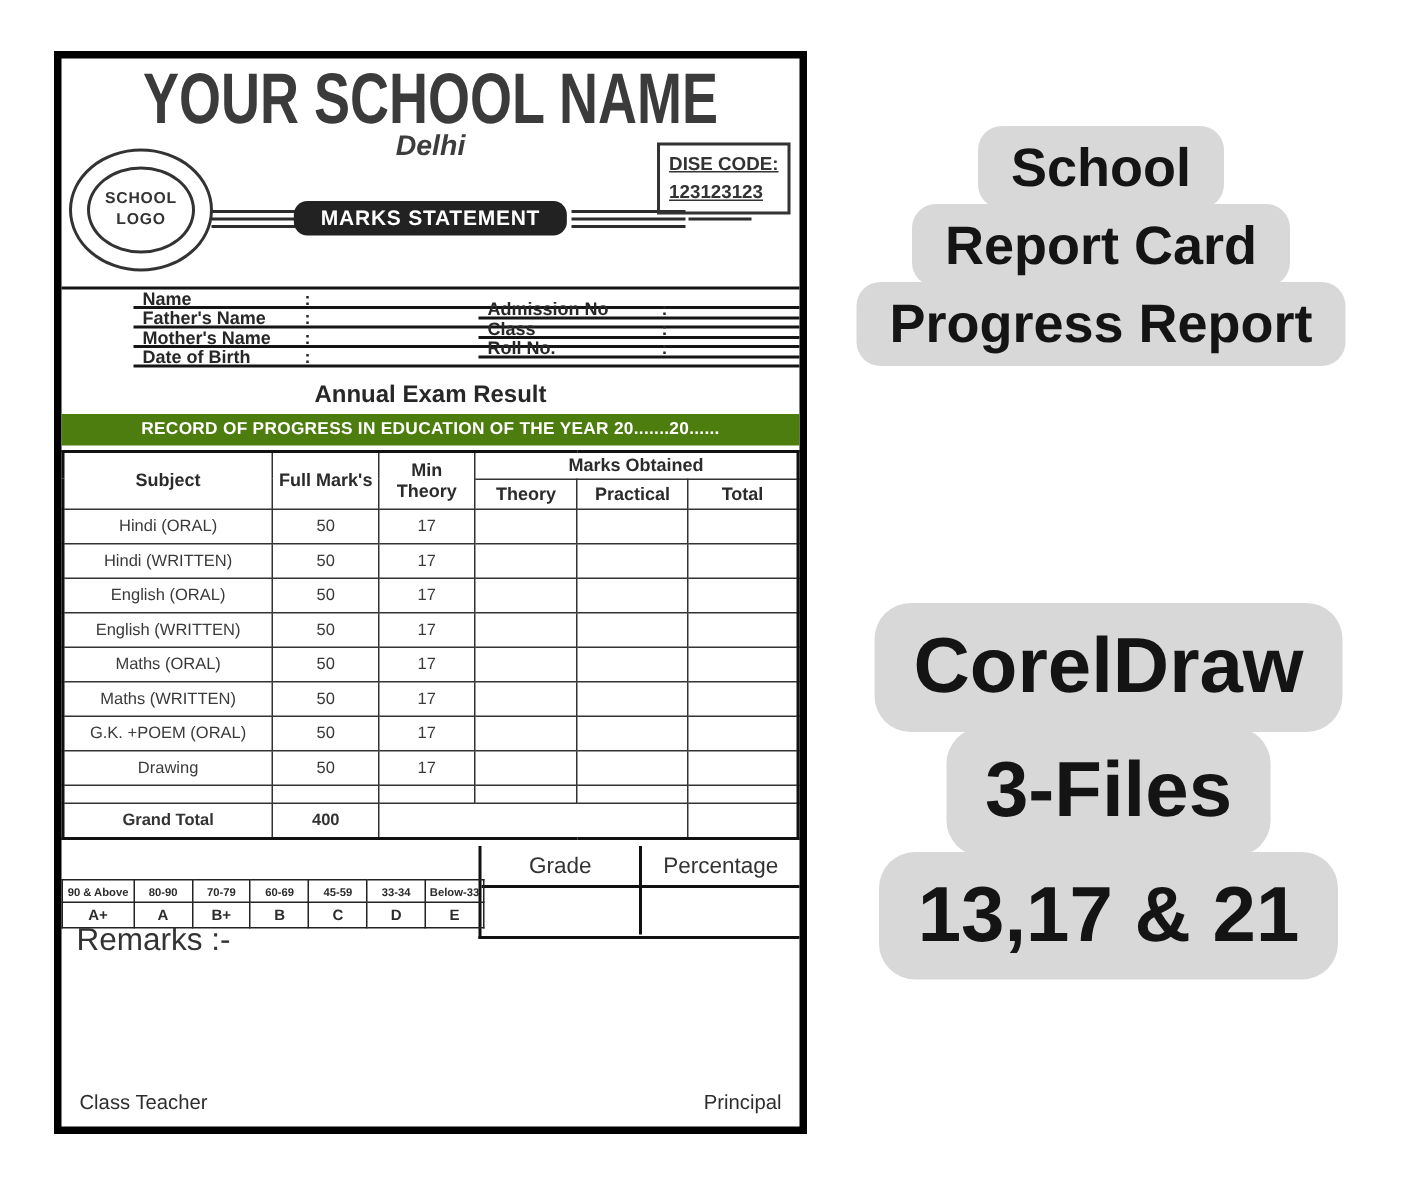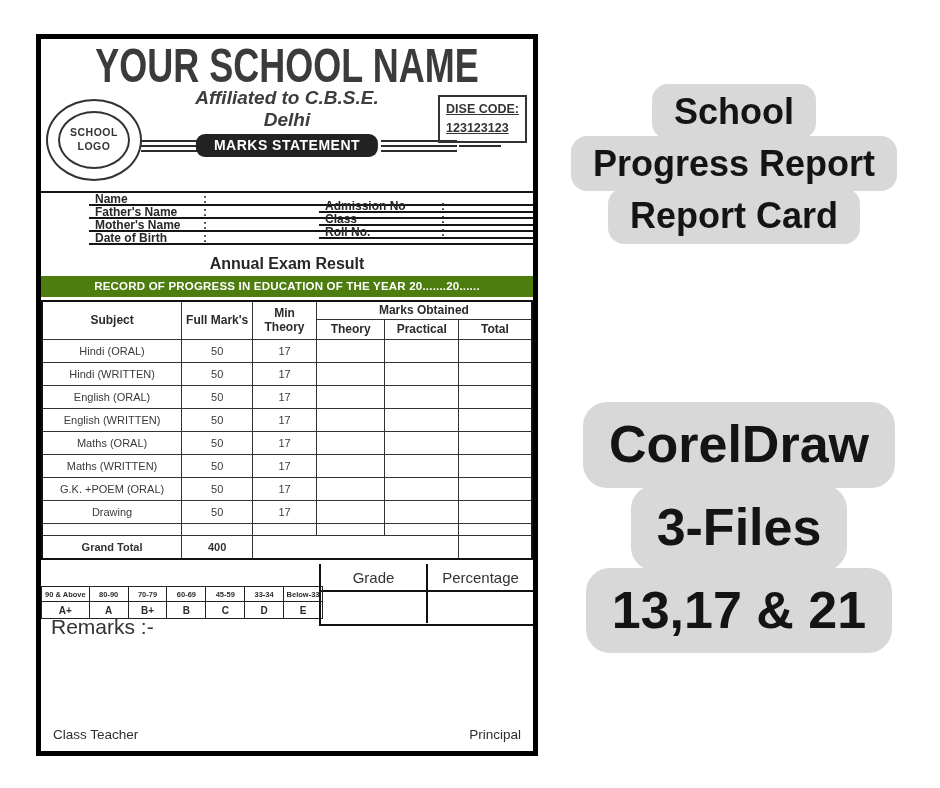--- a/index.html
+++ b/index.html
@@ -91,21 +91,20 @@
   .sticker-top .bg { font-size: 36px; line-height: 1.2; padding: 6px 22px; border-radius: 16px; }
   .sticker-bottom { left: 548px; top: 402px; width: 382px; }
   .sticker-bottom .bg { font-size: 52px; line-height: 1.15; padding: 13px 26px; border-radius: 24px; }
 </style>
 </head>
 <body>
 
 <div class="card">
 
   <div class="school-name">YOUR SCHOOL NAME</div>
-  <div class="affiliation">Affiliated to C.B.S.E.</div>
   <div class="city">Delhi</div>
 
   <div class="banner-row">
     <div class="lines-group lines-left">
       <div class="hline"></div>
         <div class="hline"></div>
         <div class="hline"></div>
     </div>
     <div class="banner-pill">MARKS STATEMENT</div>
     <div class="lines-group lines-right">
@@ -309,21 +308,21 @@
 
   <div class="footer">
     <span>Class Teacher</span>
     <span>Principal</span>
   </div>
 
 </div>
 
 <div class="sticker sticker-top">
   <span class="line"><span class="bg">School</span></span>
+  <span class="line"><span class="bg">Report Card</span></span>
   <span class="line"><span class="bg">Progress Report</span></span>
-  <span class="line"><span class="bg">Report Card</span></span>
 </div>
 
 <div class="sticker sticker-bottom">
   <span class="line"><span class="bg">CorelDraw</span></span>
   <span class="line"><span class="bg">3-Files</span></span>
   <span class="line"><span class="bg">13,17 &amp; 21</span></span>
 </div>
 
 </body></html>

